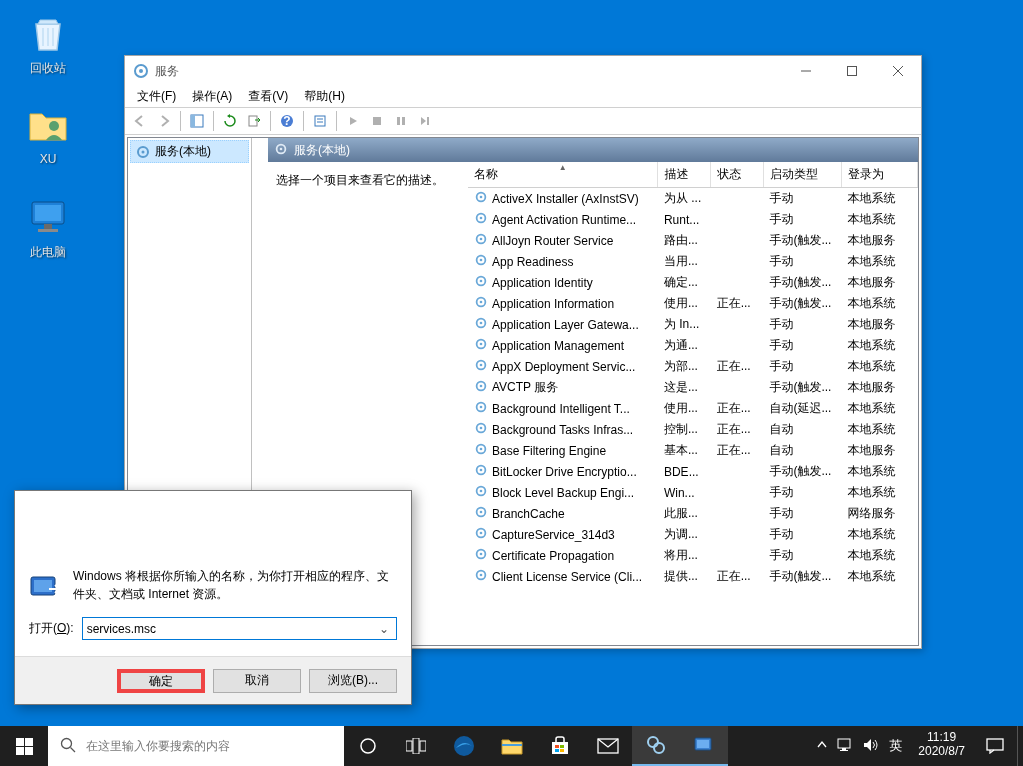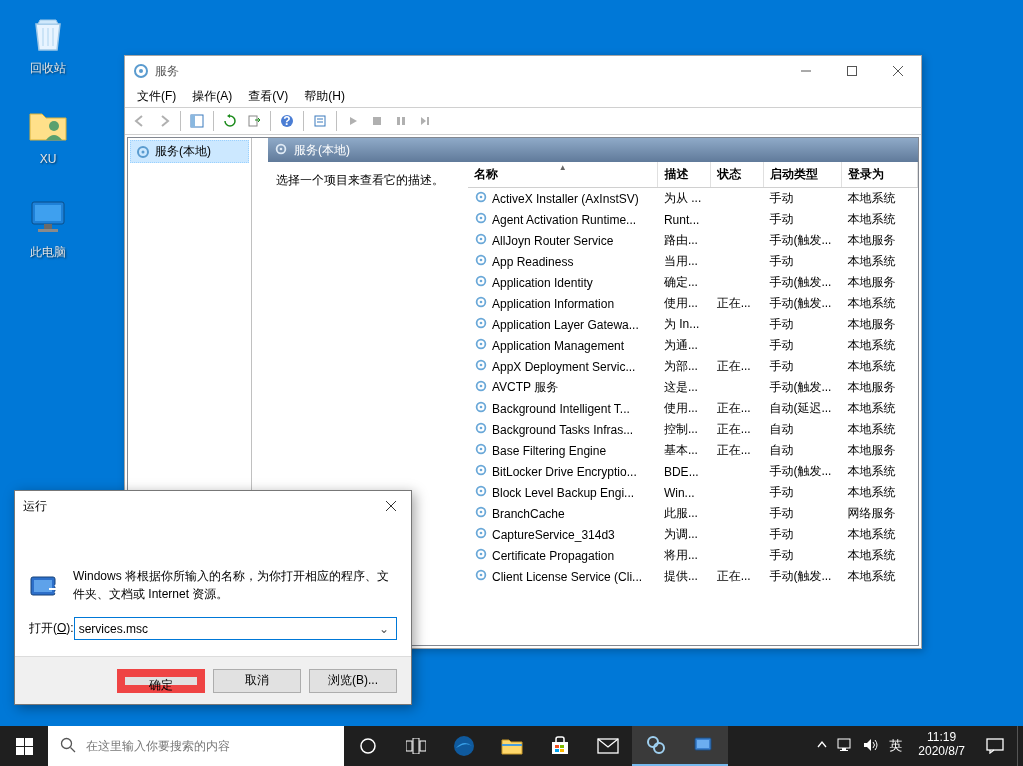--- a/index.html
+++ b/index.html
@@ -31,43 +31,43 @@
 .tree-node { display: flex; align-items: center; gap: 4px; padding: 2px 4px; background: #cce8ff; border: 1px dotted #99d1ff; }
 .tree-node .gearicn { width: 16px; height: 16px; }
 
 .right-pane { flex: 1; display: flex; flex-direction: column; }
 .pane-header { height: 24px; background: linear-gradient(#8faac8, #607a9a); color: #fff; display: flex; align-items: center; padding-left: 6px; gap: 6px; }
 .pane-body { flex: 1; display: flex; overflow: hidden; }
 .desc-pane { width: 200px; padding: 10px 8px; color: #000; overflow:hidden;}
 .list-pane { flex: 1; position: relative; overflow: hidden; }
 
 .listview { width: 100%; border-collapse: collapse; }
-.listview thead th { text-align: left; font-weight: bold; padding: 4px 6px; border-right: 1px solid #e0e0e0; border-bottom: 1px solid #d0d0d0; background: #fff; position: sticky; top: 0; white-space: nowrap; }
+.listview thead th { text-align: left; font-weight: normal; padding: 4px 6px; border-right: 1px solid #e0e0e0; border-bottom: 1px solid #d0d0d0; background: #fff; position: sticky; top: 0; white-space: nowrap; }
 .listview tbody td { padding: 2px 6px; white-space: nowrap; overflow: hidden; text-overflow: ellipsis; }
 .svc-name { display: flex; align-items: center; gap: 4px; }
 .gearsvg { flex: 0 0 14px; }
 
 .scrollwrap { position: absolute; inset: 0; overflow-y: scroll; overflow-x: hidden; }
 
 
 .run-dialog { position: absolute; left: 14px; top: 490px; width: 398px; height: 215px; background: #f0f0f0; border: 1px solid #777; box-shadow: 3px 3px 12px rgba(0,0,0,.35); display: flex; flex-direction: column; }
 .run-title { height: 30px; background: #fff; display: flex; align-items: center; padding-left: 8px; }
 .run-title .rt { flex: 1; }
 .run-title .rclose { width: 40px; height: 30px; display: flex; align-items: center; justify-content: center; }
 .run-body { flex: 1; background: #fff; padding: 18px 14px 10px 14px; display: flex; gap: 12px; align-items: flex-end; }
 .run-body .runicon { width: 32px; height: 32px; flex: 0 0 32px; }
 .run-body .runtext { flex: 1; line-height: 1.5; }
-.run-open { background: #fff; padding: 4px 14px 16px 14px; display: flex; align-items: center; }
+.run-open { background: #fff; padding: 4px 14px 16px 14px; display: flex; align-items: center; gap: 8px; }
 .run-open label u { text-decoration: underline; }
 .run-open .combo { flex: 1; border: 1px solid #0078d7; height: 23px; display: flex; align-items: center; padding: 0 4px; }
 .run-open .combo input { flex: 1; border: none; outline: none; font-size: 12px; }
 .run-open .combo .dd { width: 16px; text-align: center; color: #555; }
 .run-btns { height: 48px; background: #f0f0f0; display: flex; align-items: center; justify-content: flex-end; gap: 8px; padding-right: 14px; border-top: 1px solid #dcdcdc; }
 .run-btns button { width: 88px; height: 24px; background: #e1e1e1; border: 1px solid #adadad; }
-.run-btns button.default { border: 8px solid #ef4444; }
+.run-btns button.default { border: 4px solid #ef4444; }
 
 
 .taskbar { position: absolute; left: 0; bottom: 0; width: 100%; height: 40px; background: #1f1f1f; display: flex; align-items: stretch; color: #fff; }
 .taskbar .start { width: 48px; display: flex; align-items: center; justify-content: center; }
 .taskbar .search { width: 296px; background: #fff; display: flex; align-items: center; padding: 0 12px; gap: 10px; color: #777; }
 .taskbar .tb-item { width: 48px; display: flex; align-items: center; justify-content: center; }
 .taskbar .tb-item.active { border-bottom: 2px solid #76b9ed; background: #3a3a3a; }
 .taskbar .tray { margin-left: auto; display: flex; align-items: center; gap: 10px; padding: 0 8px; }
 .taskbar .clock { text-align: center; line-height: 1.2; font-size: 12px; padding: 4px 8px; }
 .taskbar .showdesk { width: 6px; border-left: 1px solid #555; }
@@ -548,29 +548,20 @@
                 </tbody>
             </table>
           </div>
         </div>
       </div>
     </div>
   </div>
 </div>
 
 <div class="run-dialog">
-  <div class="run-title">
-    <span class="rt">运行</span>
-    <div class="rclose">
-        <svg width="10" height="10">
-          <line x1="0" y1="0" x2="10" y2="10" stroke="#333"></line>
-          <line x1="10" y1="0" x2="0" y2="10" stroke="#333"></line>
-        </svg>
-      </div>
-  </div>
   <div class="run-body">
     <div class="runicon">
       <svg width="32" height="32" viewBox="0 0 32 32">
           <rect x="2" y="6" width="24" height="18" rx="2" fill="#2d6fc9" stroke="#16427a"></rect>
           <rect x="5" y="9" width="18" height="12" fill="#5ea2ea"></rect>
           <path d="M20 18 L30 18 L26 14 M30 18 L26 22" stroke="#fff" stroke-width="2" fill="none"></path>
         </svg>
     </div>
     <div class="runtext">Windows 将根据你所输入的名称，为你打开相应的程序、文件夹、文档或 Internet 资源。</div>
   </div>

